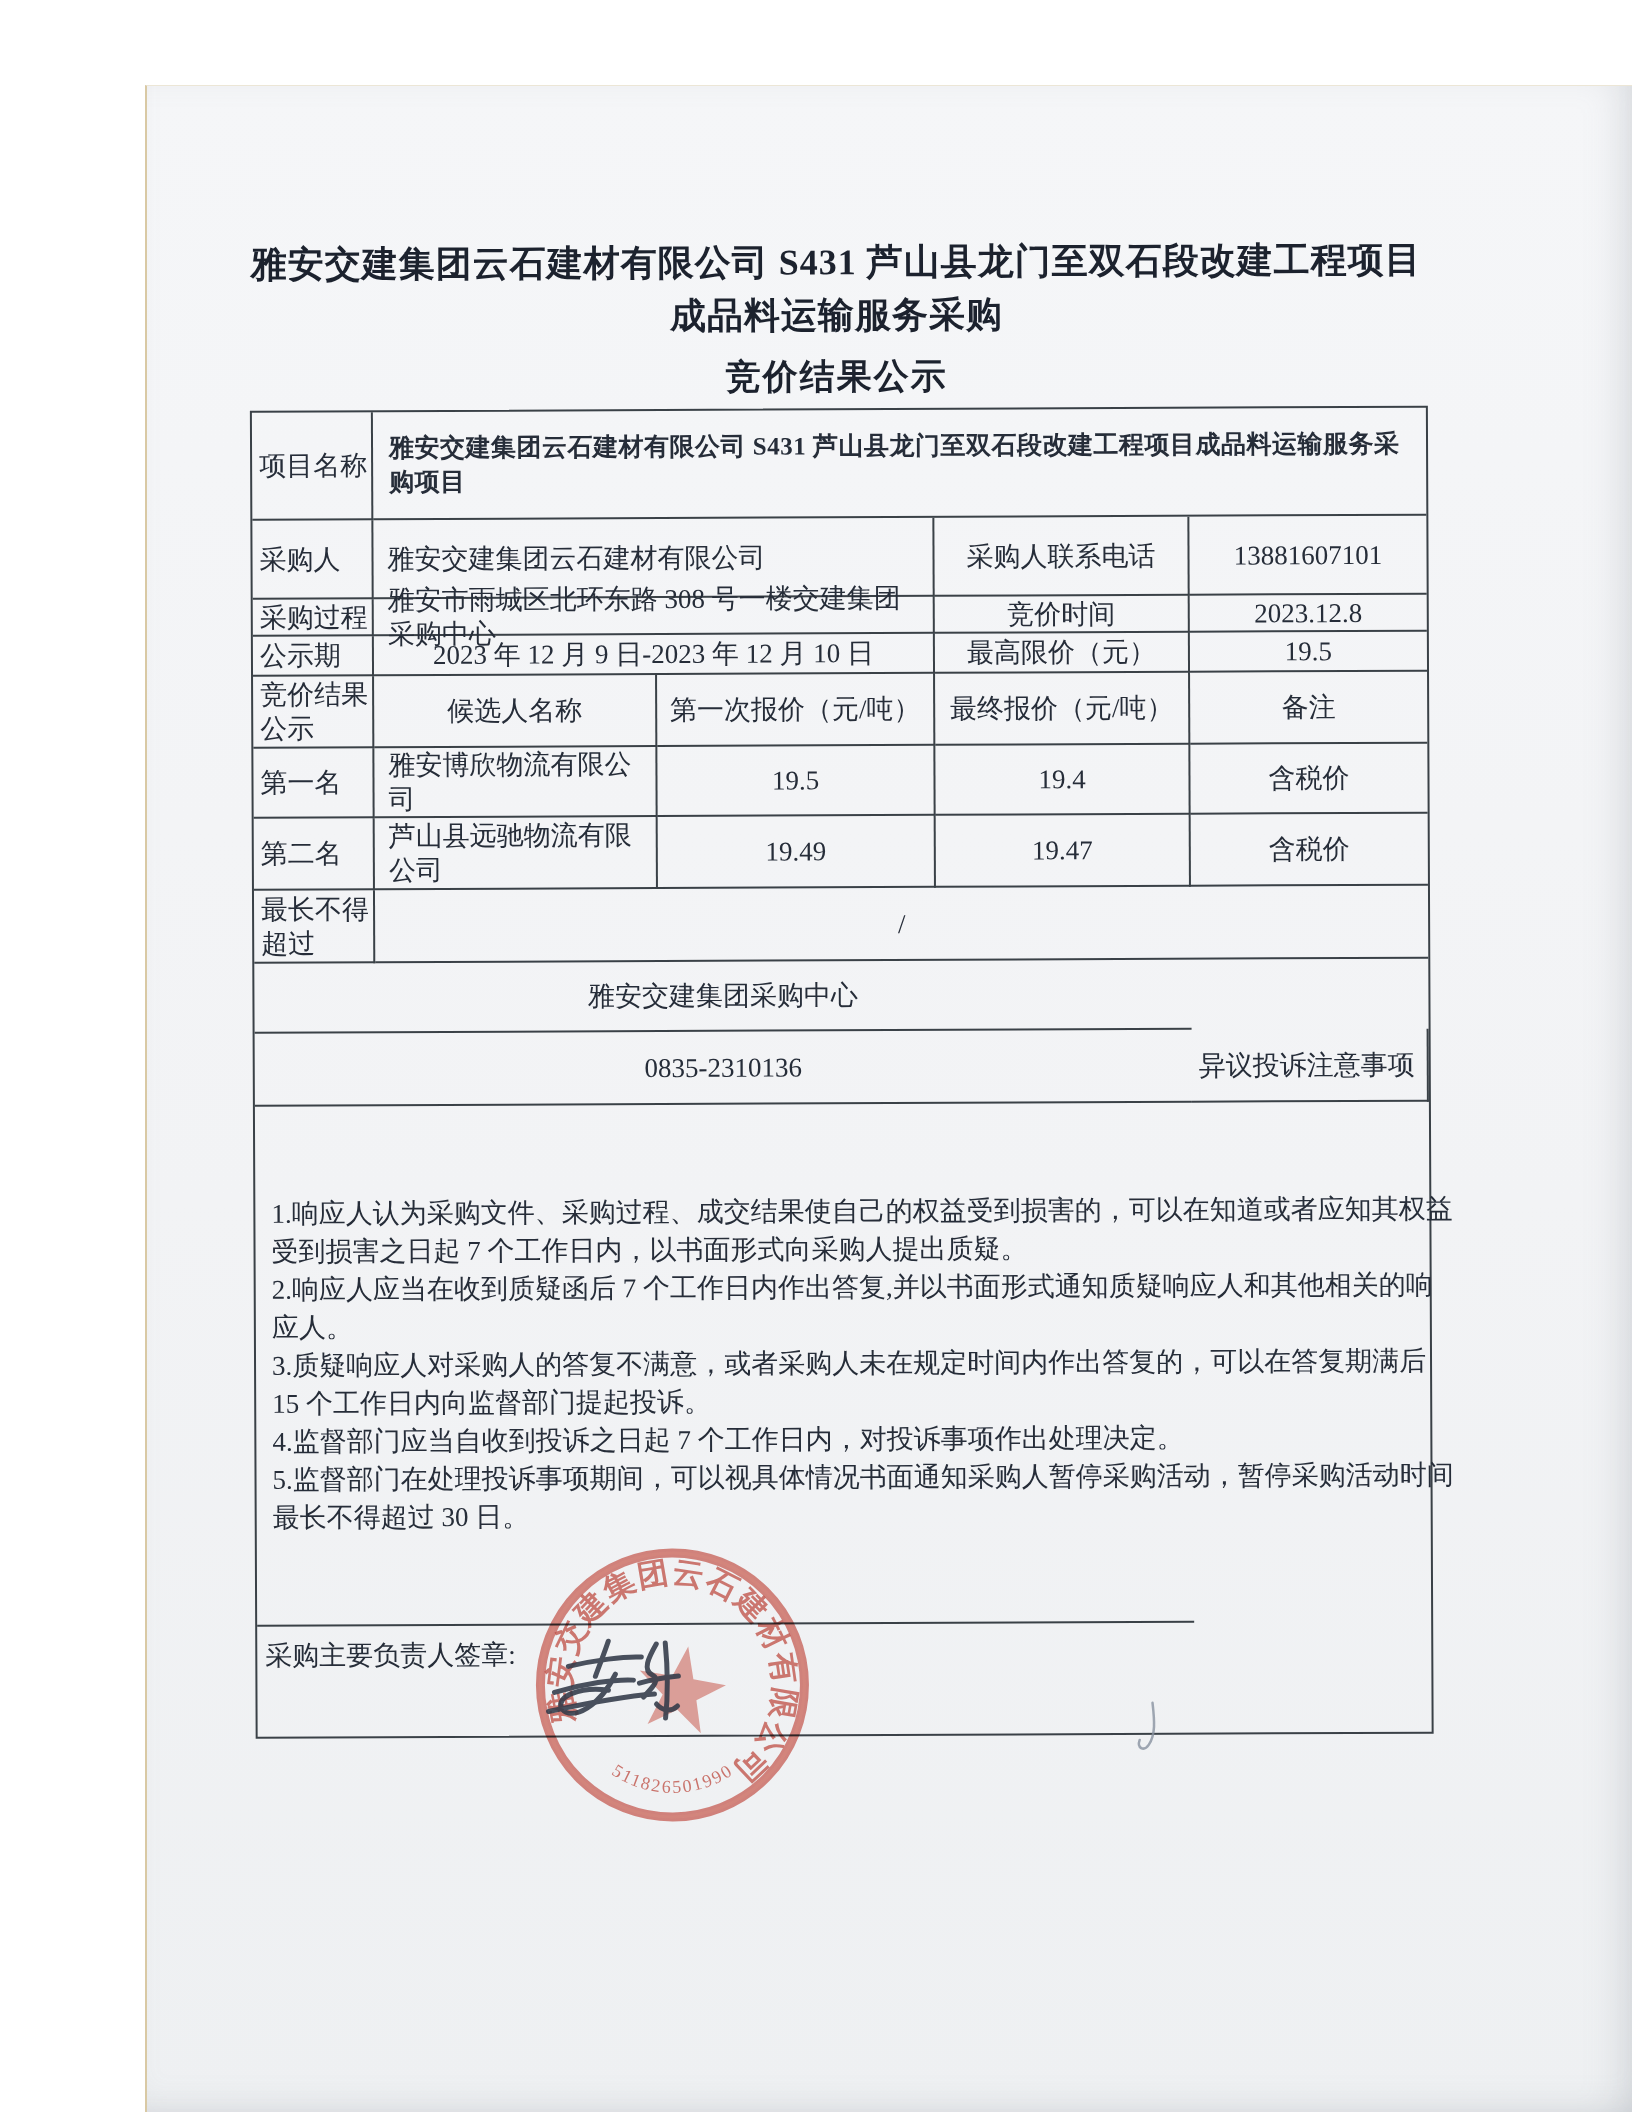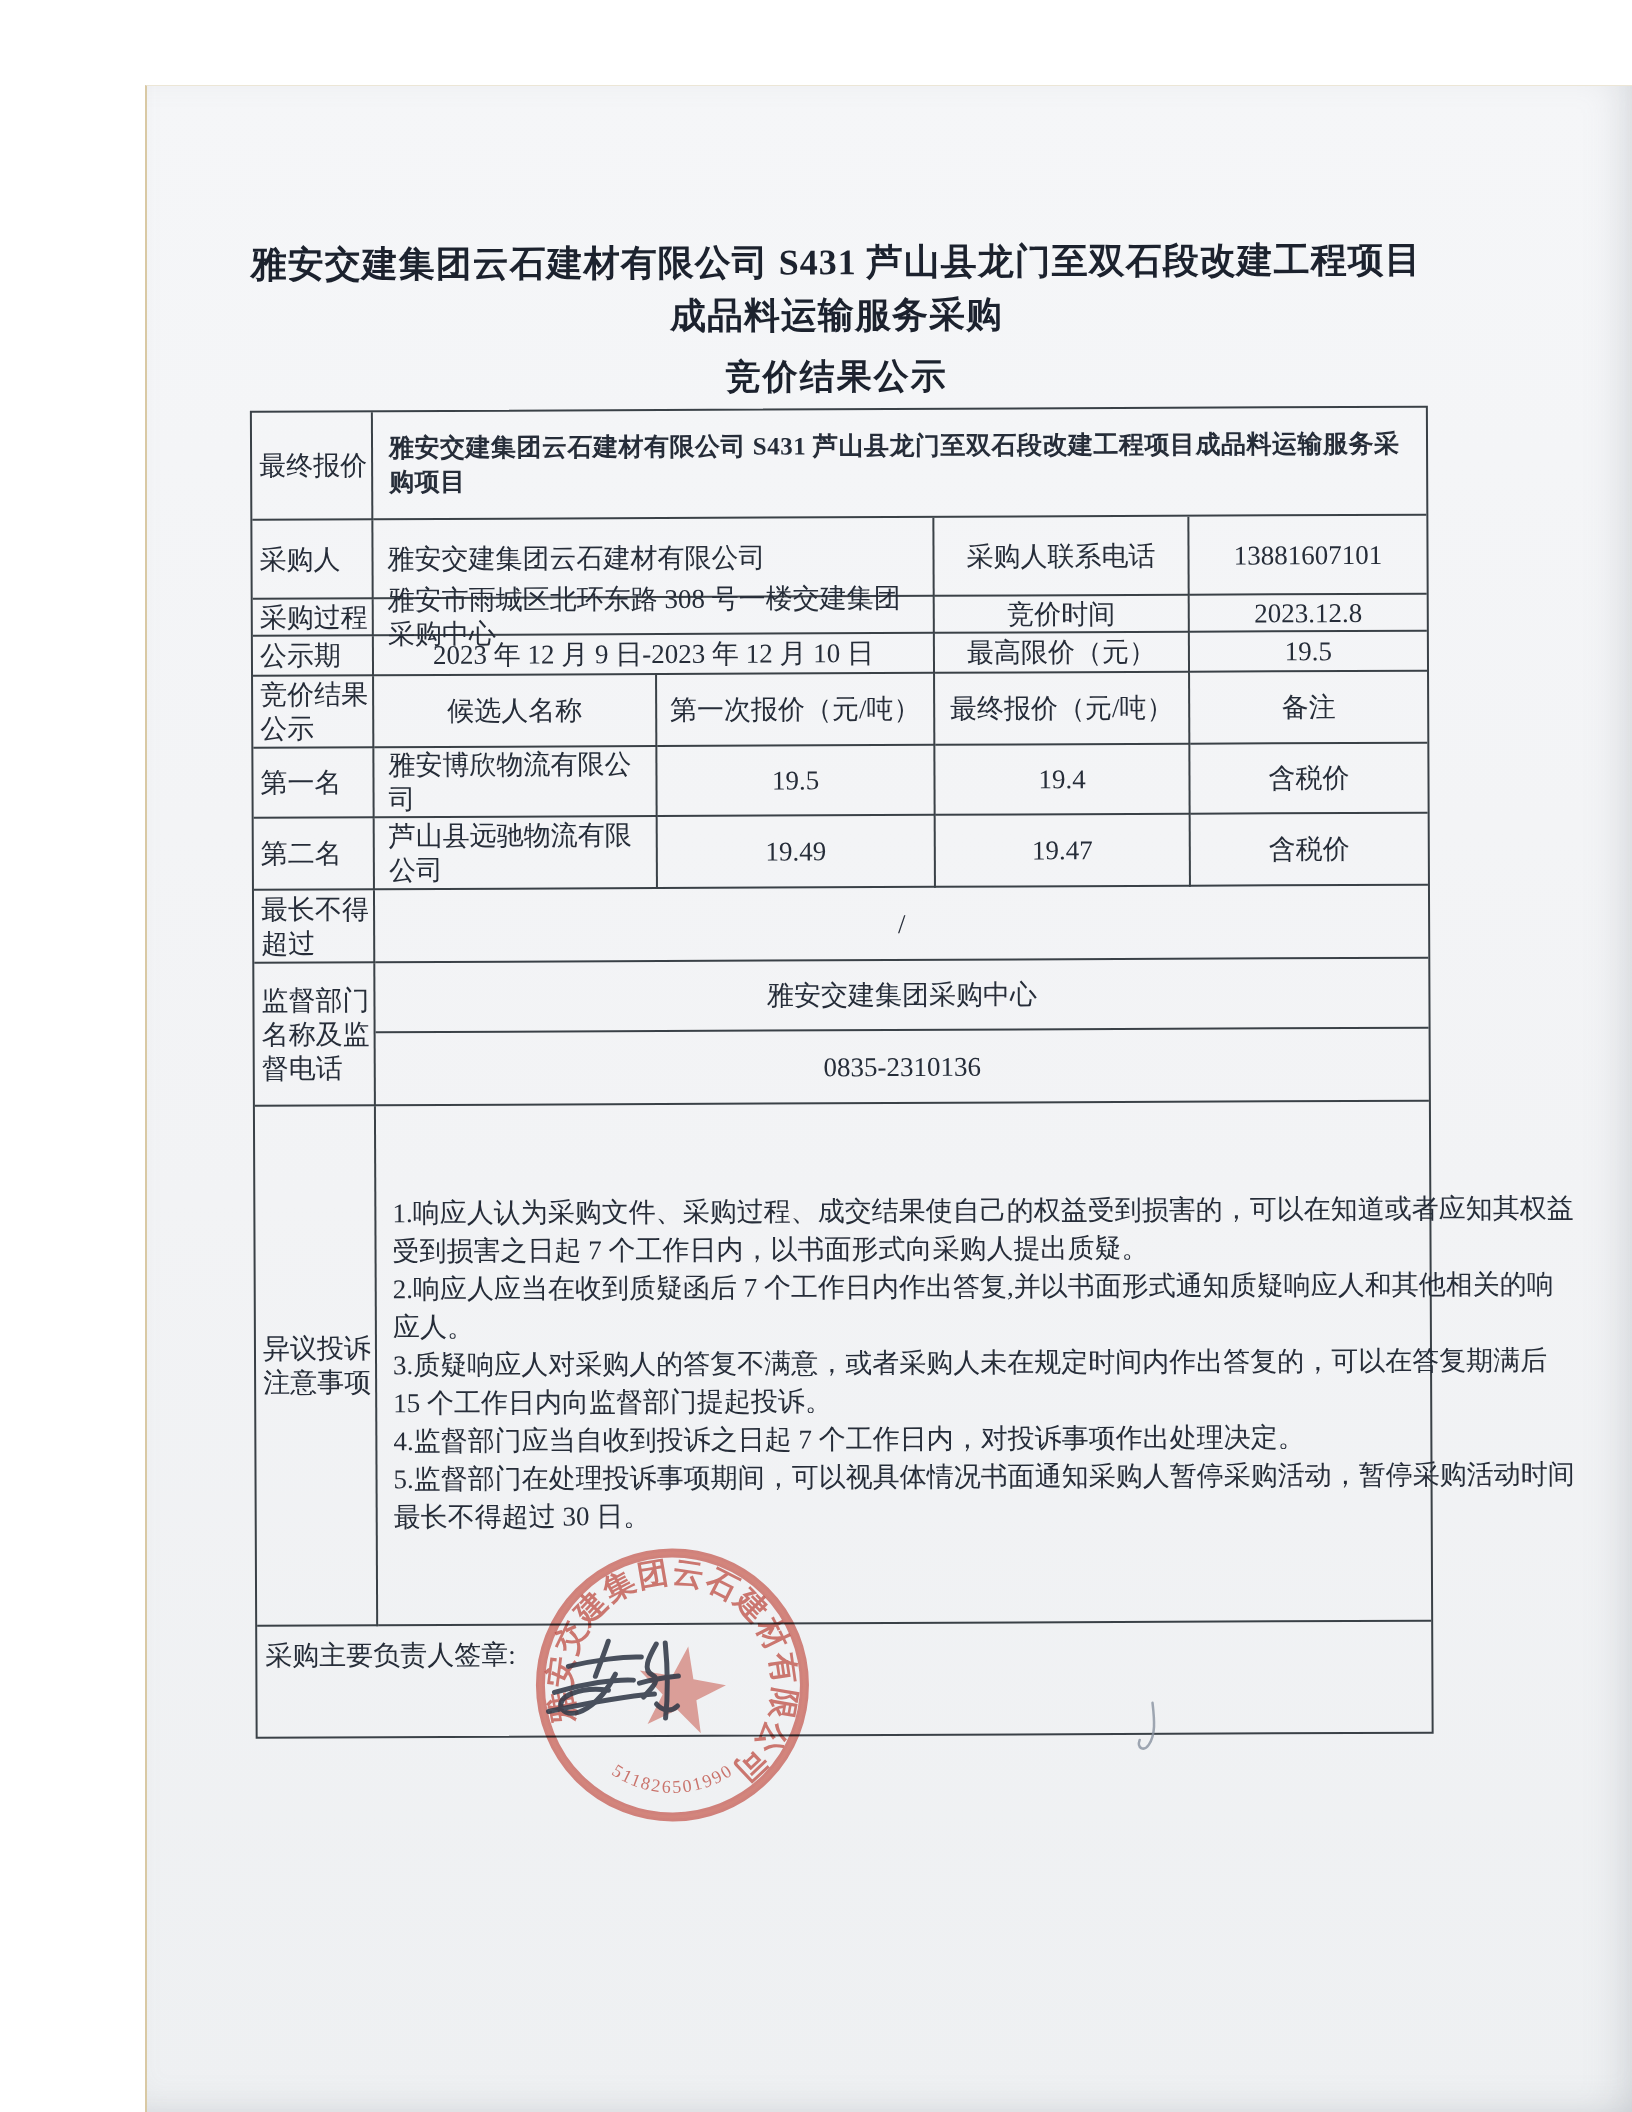--- a/index.html
+++ b/index.html
@@ -63,21 +63,21 @@
   <div class="content">
 
     <div class="title-wrap">
       <div class="title-line">雅安交建集团云石建材有限公司 S431 芦山县龙门至双石段改建工程项目</div>
       <div class="title-line">成品料运输服务采购</div>
       <div class="subtitle">竞价结果公示</div>
     </div>
 
     <div class="tbl">
 
-      <div class="c lab">最终报价</div>
+      <div class="c lab">项目名称</div>
       <div class="c sp4 no-r proj-val">雅安交建集团云石建材有限公司 S431 芦山县龙门至双石段改建工程项目成品料运输服务采购项目</div>
 
       <div class="c lab">采购人</div>
       <div class="c sp2 pad-l">雅安交建集团云石建材有限公司</div>
       <div class="c ctr">采购人联系电话</div>
       <div class="c ctr no-r">13881607101</div>
 
       <div class="c lab">采购过程</div>
       <div class="c sp2 pad-l">雅安市雨城区北环东路 308 号一楼交建集团采购中心</div>
       <div class="c ctr">竞价时间</div>
@@ -102,21 +102,20 @@
 
       <div class="c lab">第二名</div>
       <div class="c pad-l">芦山县远驰物流有限公司</div>
       <div class="c ctr">19.49</div>
       <div class="c ctr">19.47</div>
       <div class="c ctr no-r">含税价</div>
 
       <div class="c lab">最长不得超过</div>
       <div class="c sp4 no-r ctr">/</div>
 
-      <div class="c lab sup-label">监督部门名称及监督电话</div>
       <div class="c sp4 no-r ctr">雅安交建集团采购中心</div>
       <div class="c sp4 no-r ctr">0835-2310136</div>
 
       <div class="c lab">异议投诉注意事项</div>
       <div class="c sp4 no-r complaint-cell">
           <div class="complaint-line">1.响应人认为采购文件、采购过程、成交结果使自己的权益受到损害的，可以在知道或者应知其权益</div>
           <div class="complaint-line">受到损害之日起 7 个工作日内，以书面形式向采购人提出质疑。</div>
           <div class="complaint-line">2.响应人应当在收到质疑函后 7 个工作日内作出答复,并以书面形式通知质疑响应人和其他相关的响</div>
           <div class="complaint-line">应人。</div>
           <div class="complaint-line">3.质疑响应人对采购人的答复不满意，或者采购人未在规定时间内作出答复的，可以在答复期满后</div>

